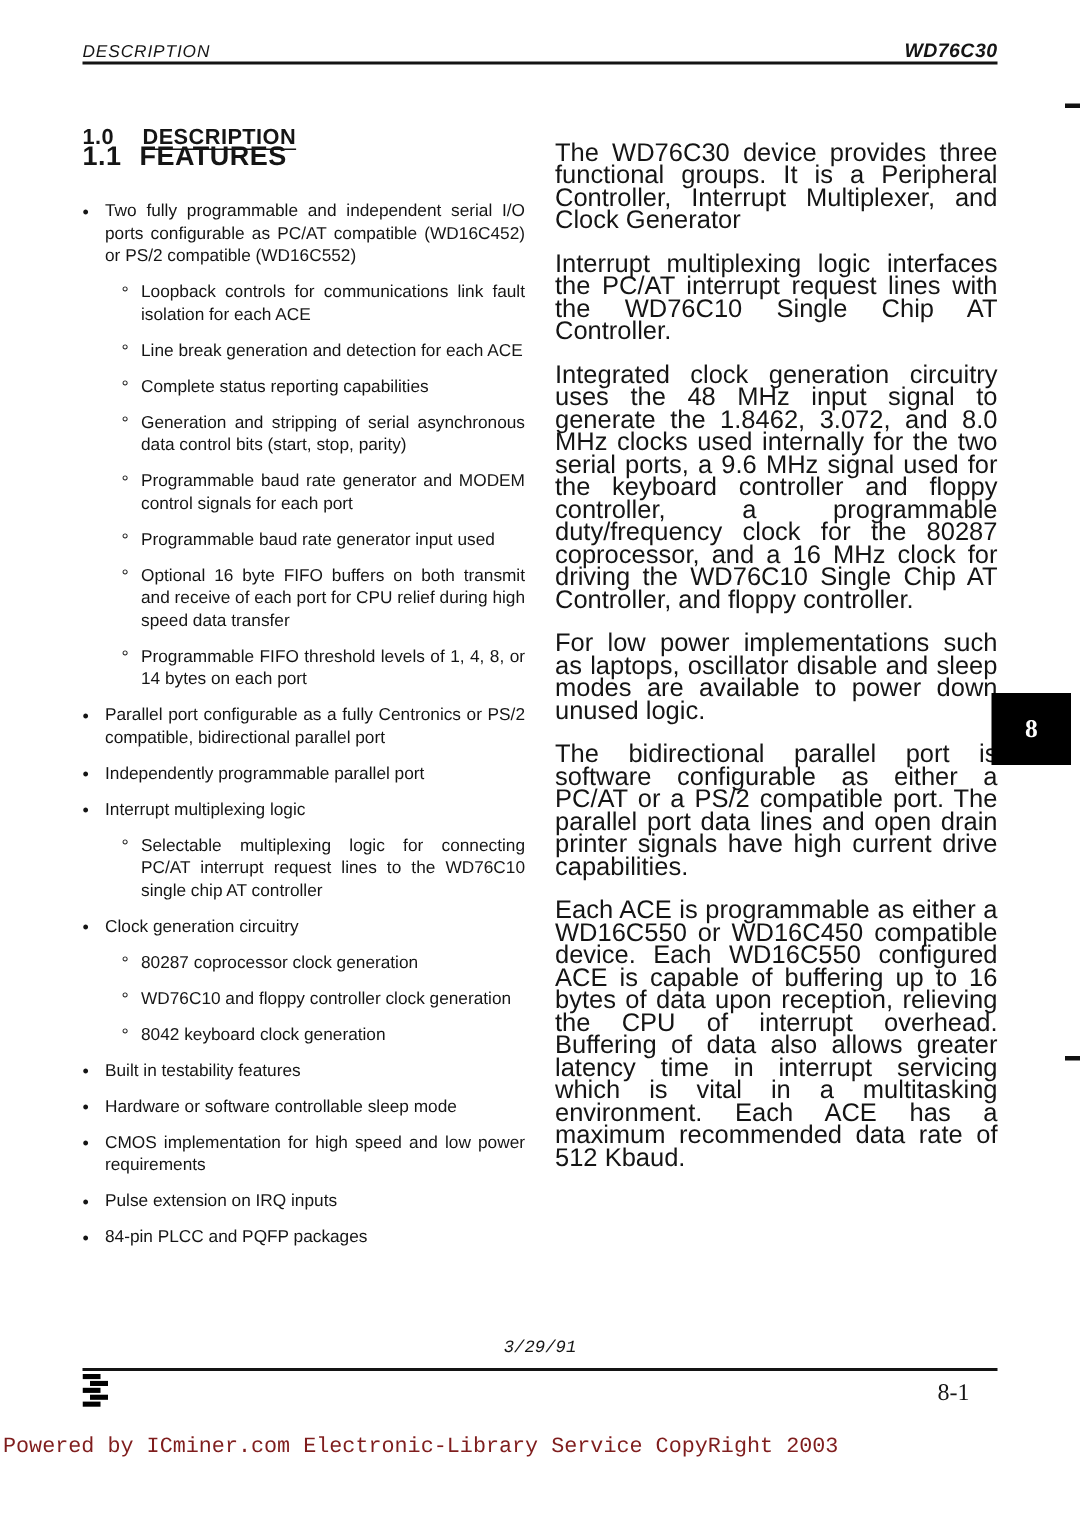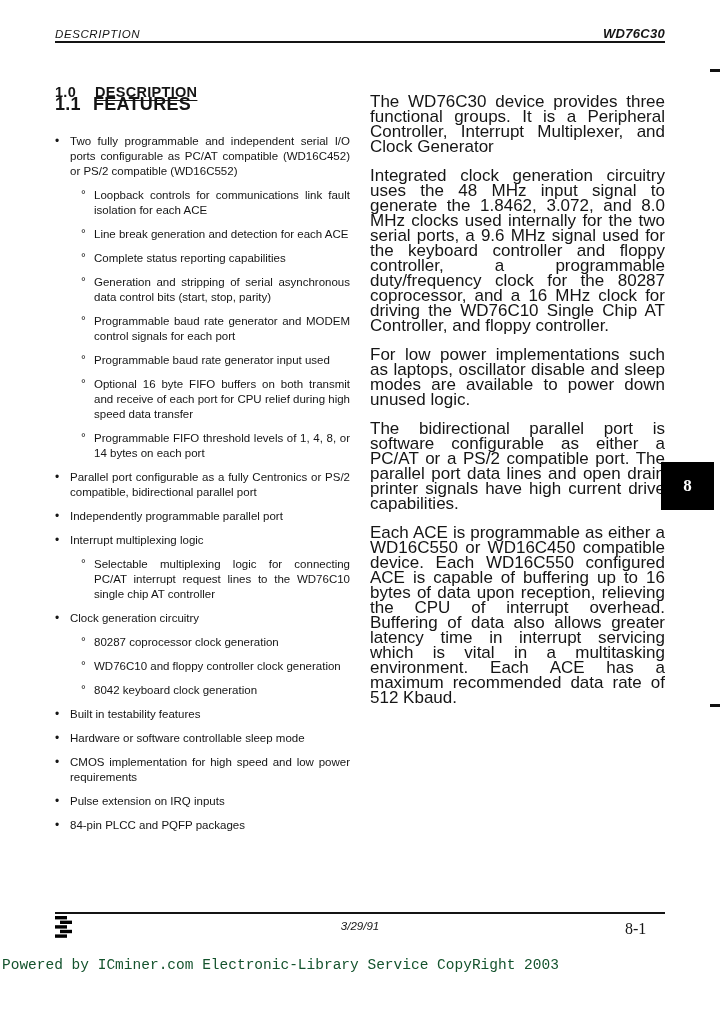--- a/index.html
+++ b/index.html
@@ -50,28 +50,28 @@
 
   
   .edge-mark { position: absolute; right: 0; width: 10px; height: 3px; background: #111; }
   .edge-mark.m1 { top: 69px; }
   .edge-mark.m2 { top: 704px; }
 
   
   .ftr-rule { position: absolute; top: 912px; left: 55px; width: 610px; height: 2px; background: #141414; }
   .logo { position: absolute; top: 916px; left: 55px; width: 17px; height: 22px; }
   .logo svg { width: 100%; height: 100%; display: block; }
-  .ftr-date { position: absolute; top: 920px; left: 0; width: 720px; text-align: center;
-              font-style: italic; font-size: 11.5px; }
+  .ftr-date { position: absolute; top: 892px; left: 0; width: 720px; text-align: center;
+              font-style: italic; font-size: 11.5px; font-family: Liberation Mono, monospace; }
   .ftr-page { position: absolute; top: 920px; left: 625px; font-size: 16px; font-family: Liberation Serif, serif; }
 
   
   .watermark { position: absolute; top: 957px; left: 2px;
                font-family: "Liberation Mono", monospace; font-size: 14.5px;
-               color: #14532d; white-space: nowrap; }
+               color: #7f1d1d; white-space: nowrap; }
 </style>
 </head>
 <body>
 
 <div class="page">
 
   <div class="hdr">
     <span class="hdr-left">DESCRIPTION</span>
     <span class="hdr-right">WD76C30</span>
   </div>
@@ -200,20 +200,21 @@
           </div>
         </div>
     </div>
 
     <div class="col right">
       <div>
 
           <p class="para">The WD76C30 device provides three functional groups.  It is a Peripheral Controller, Interrupt Multiplexer, and Clock Generator</p>
 
 
+          <p class="para">Interrupt multiplexing logic interfaces the PC/AT interrupt request lines with the WD76C10 Single Chip AT Controller.</p>
 
           <p class="para">Integrated clock generation circuitry uses the 48 MHz input signal to generate the 1.8462, 3.072, and 8.0 MHz clocks used internally for the two serial ports, a 9.6 MHz signal used for the keyboard controller and floppy controller, a programmable duty/frequency clock for the 80287 coprocessor, and a 16 MHz clock for driving the WD76C10 Single Chip AT Controller, and floppy controller.</p>
 
           <p class="para">For low power implementations such as laptops, oscillator disable and sleep modes are available to power down unused logic.</p>
 
           <p class="para">The bidirectional parallel port is software configurable as either a PC/AT or a PS/2 compatible port.  The parallel port data lines and open drain printer signals have high current drive capabilities.</p>
 
           <p class="para">Each ACE is programmable as either a WD16C550 or WD16C450 compatible device.  Each WD16C550 configured ACE is capable of buffering up to 16 bytes of data upon reception, relieving the CPU of interrupt overhead.  Buffering of data also allows greater latency time in interrupt servicing which is vital in a multitasking environment.  Each ACE has a maximum recommended data rate of 512 Kbaud.</p>
         </div>
     </div>

